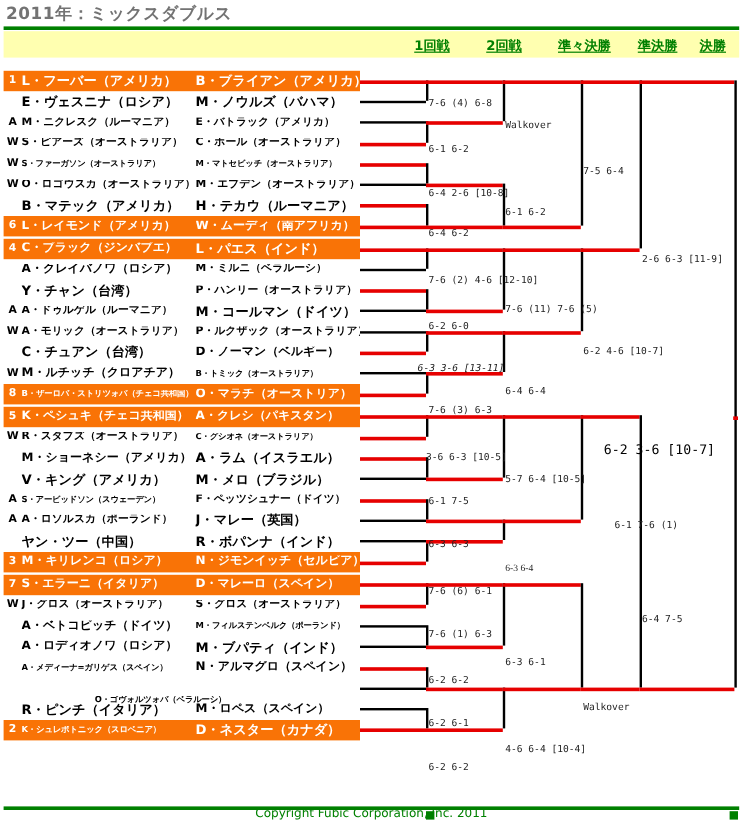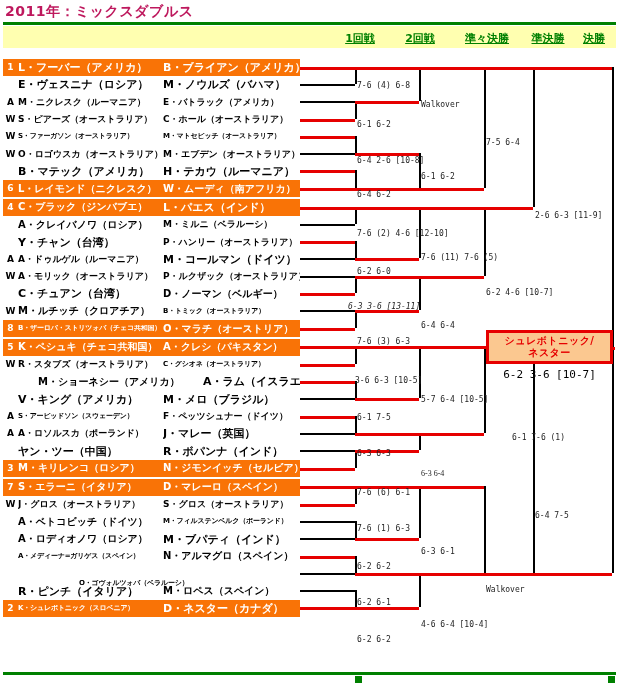--- a/index.html
+++ b/index.html
@@ -8,21 +8,21 @@
     background:#ffffff;
     font-family:"DejaVu Sans","Liberation Sans",sans-serif;
     overflow:hidden;
     position:relative;
   }
   #root{position:relative;width:619px;height:686px;}
 
   
   .page-title{
     position:absolute;left:5px;top:3px;
-    font-size:14px;font-weight:bold;color:#be185d;
+    font-size:14px;font-weight:bold;color:#737373;
     letter-spacing:0.5px;white-space:nowrap;
   }
   .rule-green{
     position:absolute;left:3px;width:613px;height:3px;background:#008000;
   }
   #rule-top{top:22px;}
   #rule-bot{top:672px;}
   .band-yellow{
     position:absolute;left:3px;top:26px;width:613px;height:22px;
     background:#ffffb0;
@@ -149,21 +149,21 @@
         <div class="pname sz-s">O・ロゴウスカ（オーストラリア）</div>
         <div class="pname2 sz-s">M・エブデン（オーストラリア）</div>
       </div>
       <div class="row" style="top: 162.8px;">
         <div class="seed"></div>
         <div class="pname ">B・マテック（アメリカ）</div>
         <div class="pname2 ">H・テカウ（ルーマニア）</div>
       </div>
       <div class="row hl" style="top: 180.1px;">
         <div class="seed">6</div>
-        <div class="pname sz-m">L・レイモンド（ニクレスク）</div>
+        <div class="pname sz-m">L・レイモンド（アメリカ）</div>
         <div class="pname2 sz-m">W・ムーディ（南アフリカ）</div>
       </div>
       <div class="row hl" style="top: 198.9px;">
         <div class="seed">4</div>
         <div class="pname sz-m">C・ブラック（ジンバブエ）</div>
         <div class="pname2 ">L・パエス（インド）</div>
       </div>
       <div class="row" style="top: 216.2px;">
         <div class="seed"></div>
         <div class="pname sz-m">A・クレイバノワ（ロシア）</div>
@@ -202,21 +202,21 @@
       <div class="row hl" style="top: 338.8px;">
         <div class="seed">5</div>
         <div class="pname sz-m">K・ペシュキ（チェコ共和国）</div>
         <div class="pname2 sz-m">A・クレシ（パキスタン）</div>
       </div>
       <div class="row" style="top: 356.1px;">
         <div class="seed">W</div>
         <div class="pname sz-s">R・スタブズ（オーストラリア）</div>
         <div class="pname2 sz-xs">C・グシオネ（オーストラリア）</div>
       </div>
-      <div class="row" style="top: 373.4px; gap: 20px;">
+      <div class="row" style="top: 373.4px;">
         <div class="seed"></div>
         <div class="pname sz-m">M・ショーネシー（アメリカ）</div>
         <div class="pname2 ">A・ラム（イスラエル）</div>
       </div>
       <div class="row" style="top: 390.7px;">
         <div class="seed"></div>
         <div class="pname ">V・キング（アメリカ）</div>
         <div class="pname2 ">M・メロ（ブラジル）</div>
       </div>
       <div class="row" style="top: 408px;">
@@ -402,23 +402,20 @@
       <div class="score" style="left: 421px; top: 548px;">6-3  6-1</div>
       <div class="score" style="left: 421px; top: 621px;">4-6  6-4  [10-4]</div>
       <div class="score" style="left: 486px; top: 139px;">7-5  6-4</div>
       <div class="score" style="left: 486px; top: 289px;">6-2  4-6  [10-7]</div>
       <div class="score" style="left: 512px; top: 434px;">6-1  7-6 (1)</div>
       <div class="score" style="left: 486px; top: 586px;">Walkover</div>
       <div class="score" style="left: 535px; top: 212px;">2-6  6-3  [11-9]</div>
       <div class="score" style="left: 535px; top: 512px;">6-4  7-5</div>
     </div>
 
-  <div class="champ-box">
-    <div class="champ-line">シュレボトニック/</div>
-    <div class="champ-line">ネスター</div>
-  </div>
   <div class="champ-score">6-2 3-6 [10-7]</div>
 
   <div class="rule-green" id="rule-bot"></div>
   <div class="foot-sq" id="foot-sq-l"></div>
+  <div class="footer-text">Copyright Fubic Corporation, Inc. 2011</div>
   <div class="foot-sq" id="foot-sq-r"></div>
 
 </div>
 
 </body></html>

